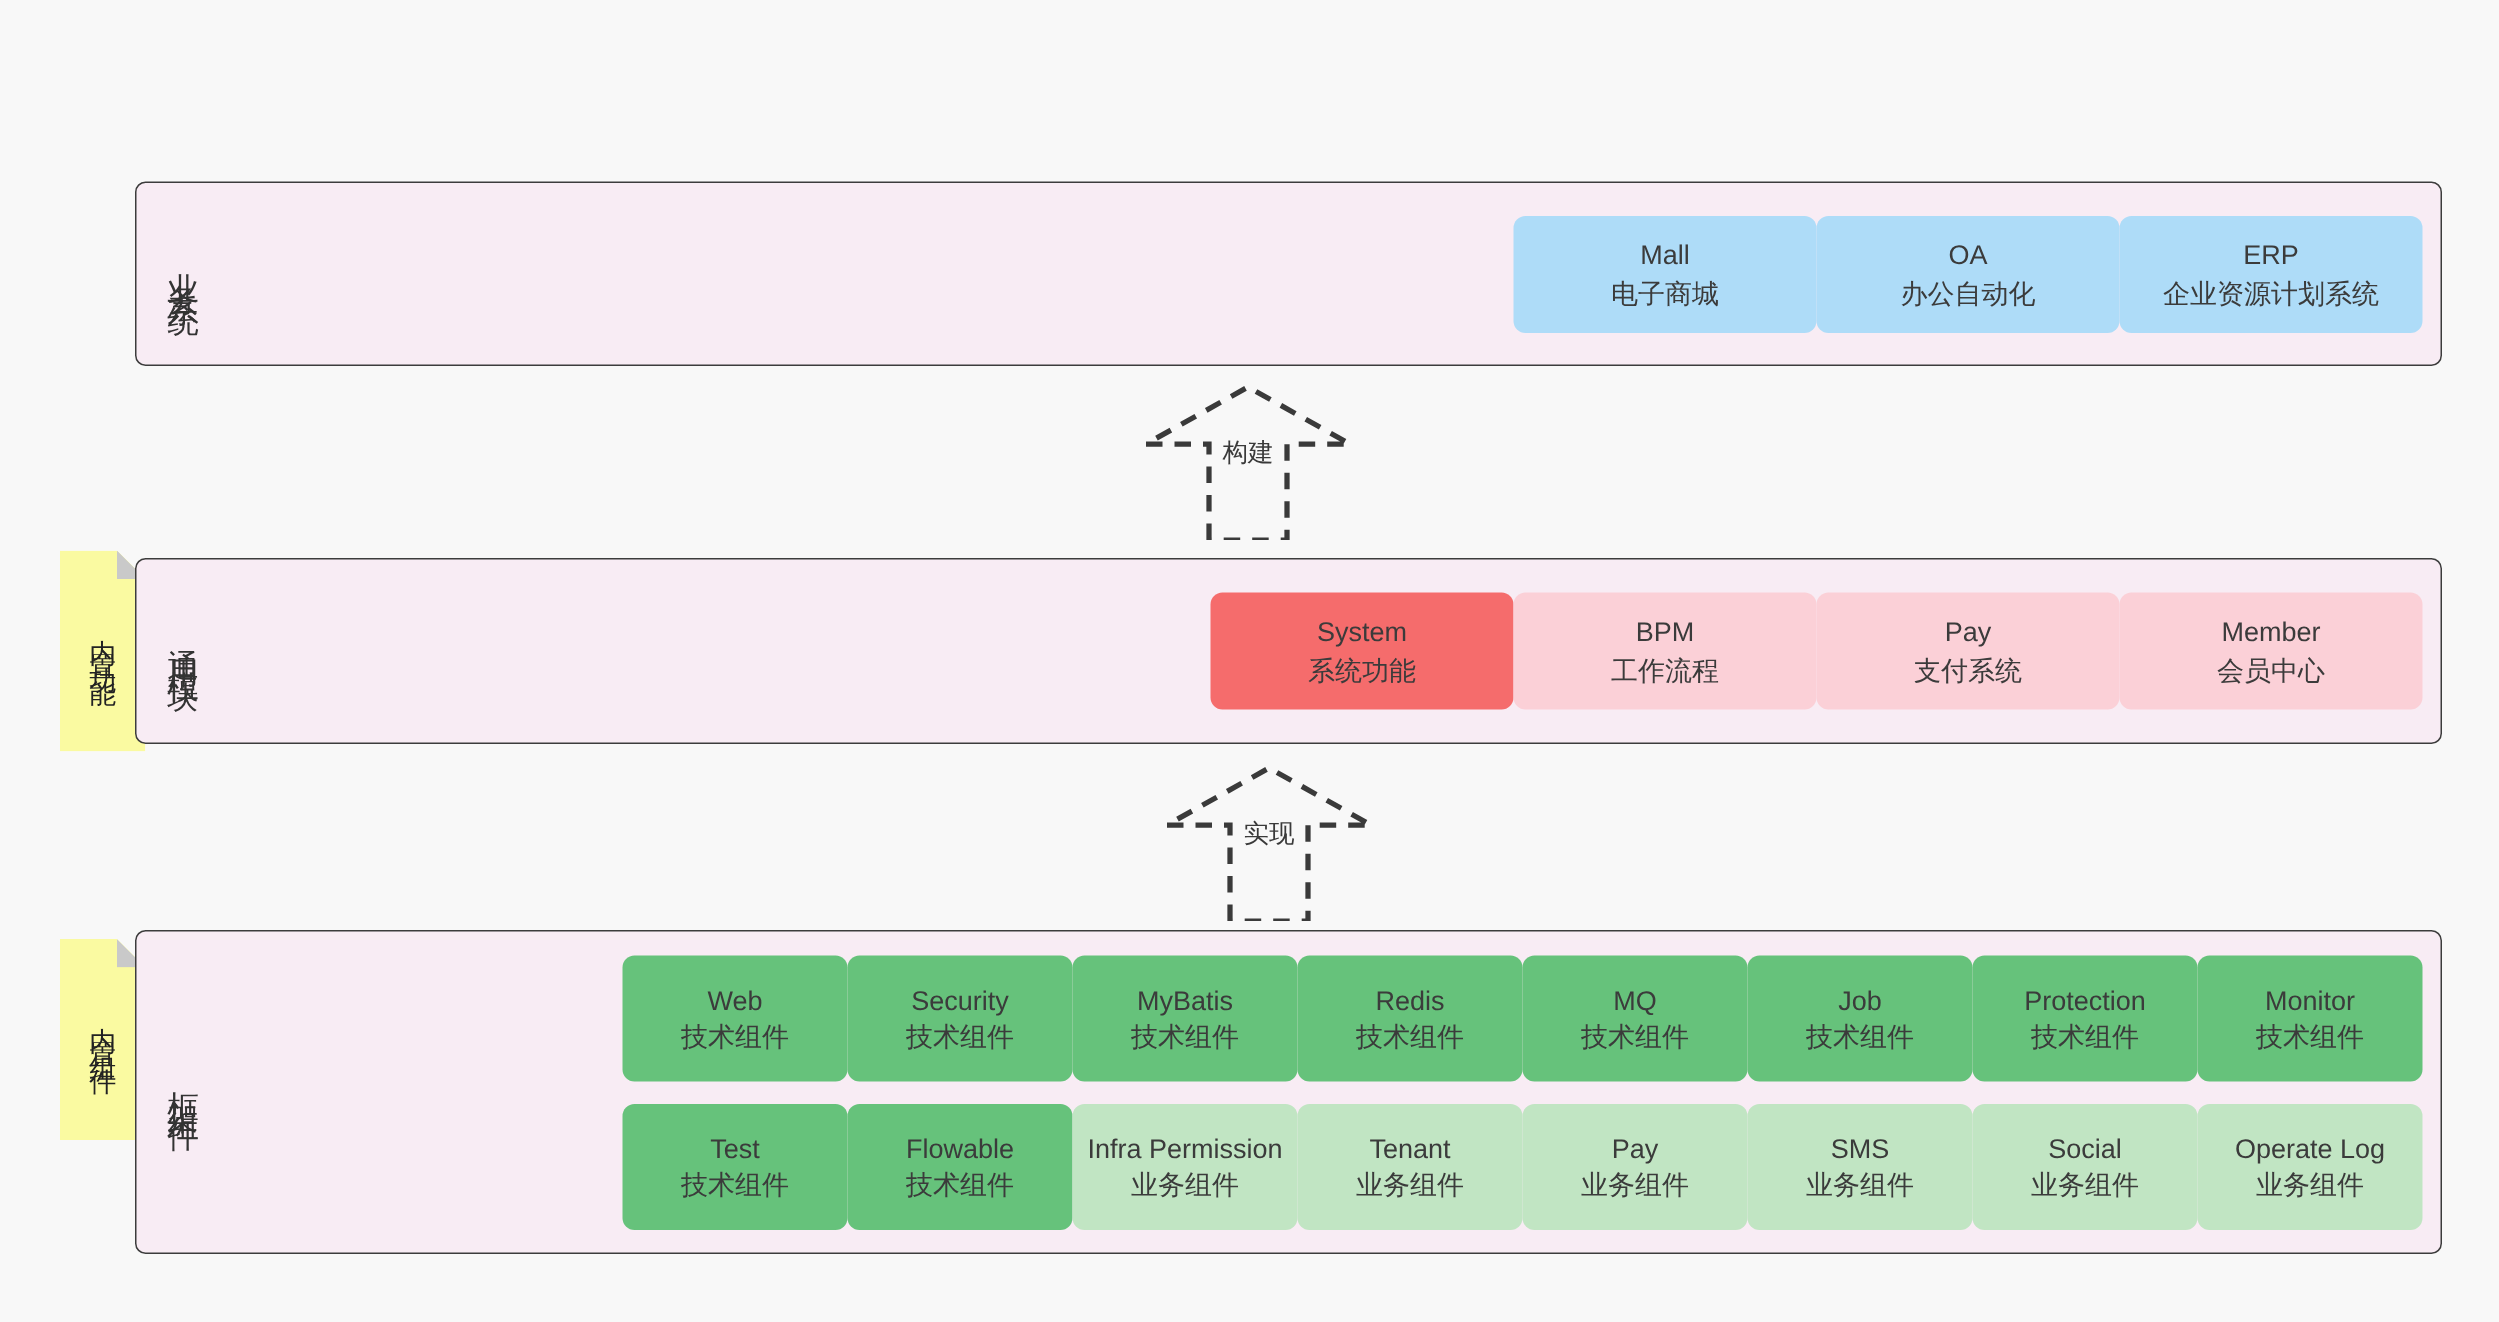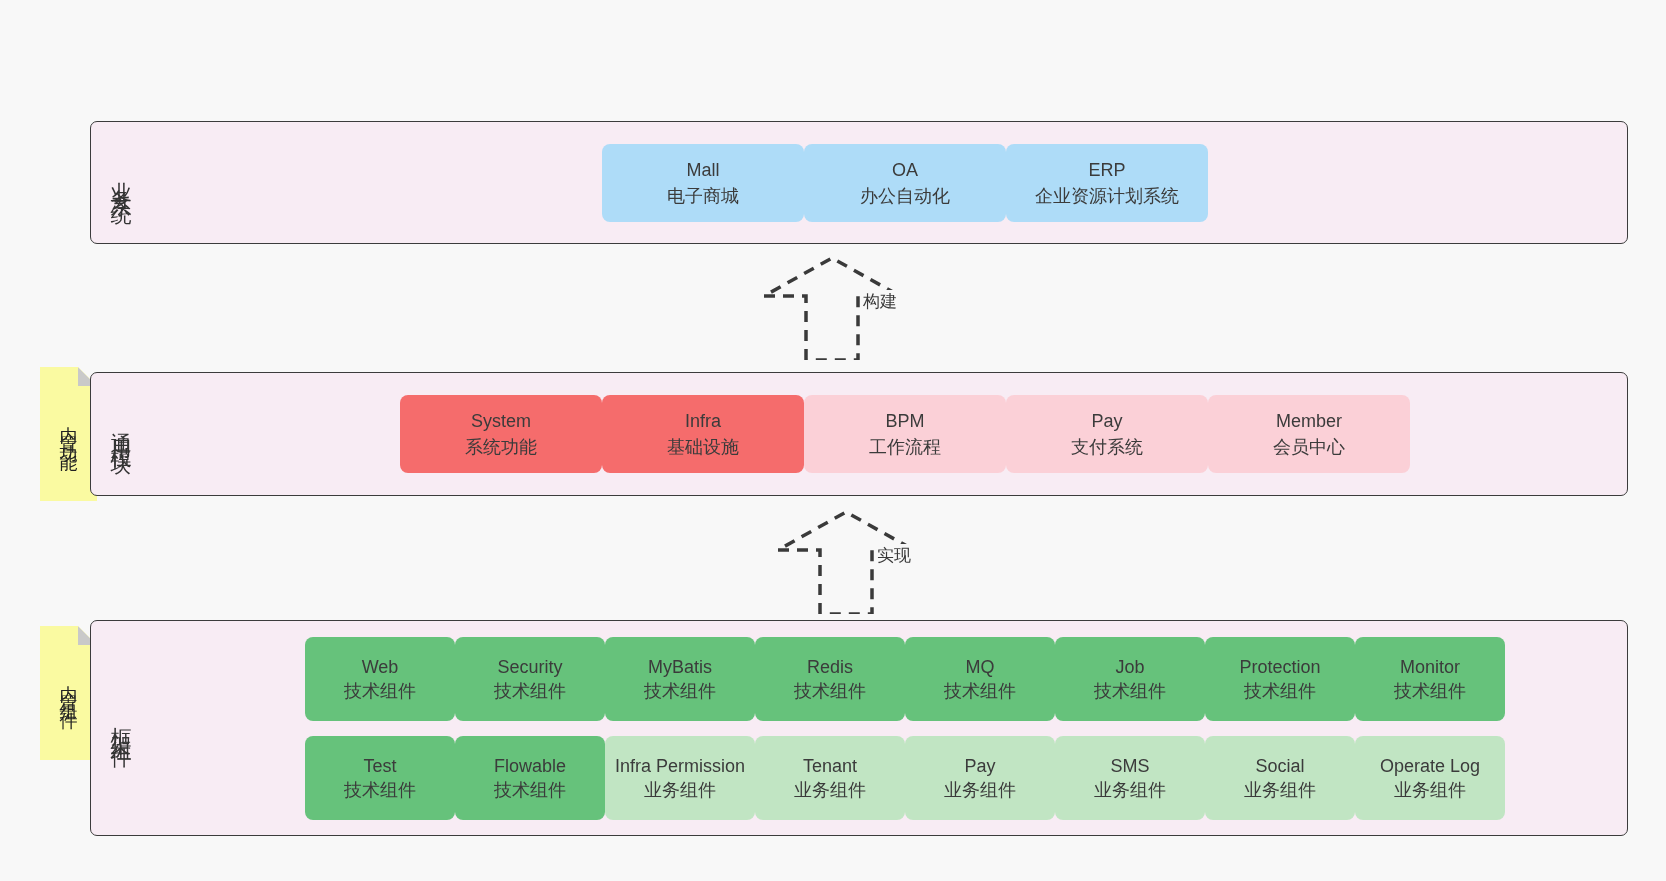--- a/index.html
+++ b/index.html
@@ -56,21 +56,21 @@
     transform: translateY(calc(-50% - 4px));
     writing-mode: vertical-rl; text-orientation: upright;
     letter-spacing: 7px; font-size: 21px; color: #333;
     white-space: nowrap;
   }
 
   .rows {
     position: absolute; left: 60px; right: 12px; top: 0; bottom: 0;
     display: flex; flex-direction: column; justify-content: center; gap: 15px;
   }
-  .row { display: flex; justify-content: center; padding-left: 44px; }
+  .row { display: flex; justify-content: flex-end; padding-left: 44px; }
 
   .box {
     box-sizing: border-box;
     border-radius: 8px;
     display: flex; flex-direction: column;
     align-items: center; justify-content: center;
     text-align: center;
     padding: 2px 6px;
   }
   #layer-0 .box, #layer-1 .box { width: 202px; height: 78px; }
@@ -89,21 +89,20 @@
   #arrow-0 { left: 762px; top: 256px; }
   #arrow-1 { left: 776px; top: 510px; }
   .arrow svg { width: 100%; height: 100%; display: block; }
   .arrow-label {
     position: absolute; left: 50%; top: 34px;
     transform: translateX(-50%);
     background: var(--page_bg, #f8f8f8);
     padding: 0 3px;
     font-size: 17px; color: #3a3a3a;
     white-space: nowrap;
-    margin-left: 48px;
   }
 </style>
 </head>
 <body style="--page_bg: #f8f8f8; --layer_bg: #f8ecf4; --layer_border: #3c3c3c; --blue: #aedcf8; --red: #f56c6c; --pink: #fbd0d7; --green: #66c27b; --lightgreen: #c1e5c3; --tag_yellow: #fafaa1; --text: #3b3b3b;">
 
 <div class="tag" id="tag-1">
   <span class="tag-fold"></span>
   <span class="tag-text">内置功能</span>
 </div>
 <div class="tag" id="tag-2">
@@ -139,24 +138,20 @@
 </div>
 
 <div class="layer" id="layer-1">
   <div class="side-label">通用模块</div>
   <div class="rows">
       <div class="row">
         <div class="box v-red">
           <div class="box-name">System</div>
           <div class="box-desc">系统功能</div>
         </div>
-        <div class="box v-red">
-          <div class="box-name">Infra</div>
-          <div class="box-desc">基础设施</div>
-        </div>
         <div class="box v-pink">
           <div class="box-name">BPM</div>
           <div class="box-desc">工作流程</div>
         </div>
         <div class="box v-pink">
           <div class="box-name">Pay</div>
           <div class="box-desc">支付系统</div>
         </div>
         <div class="box v-pink">
           <div class="box-name">Member</div>

